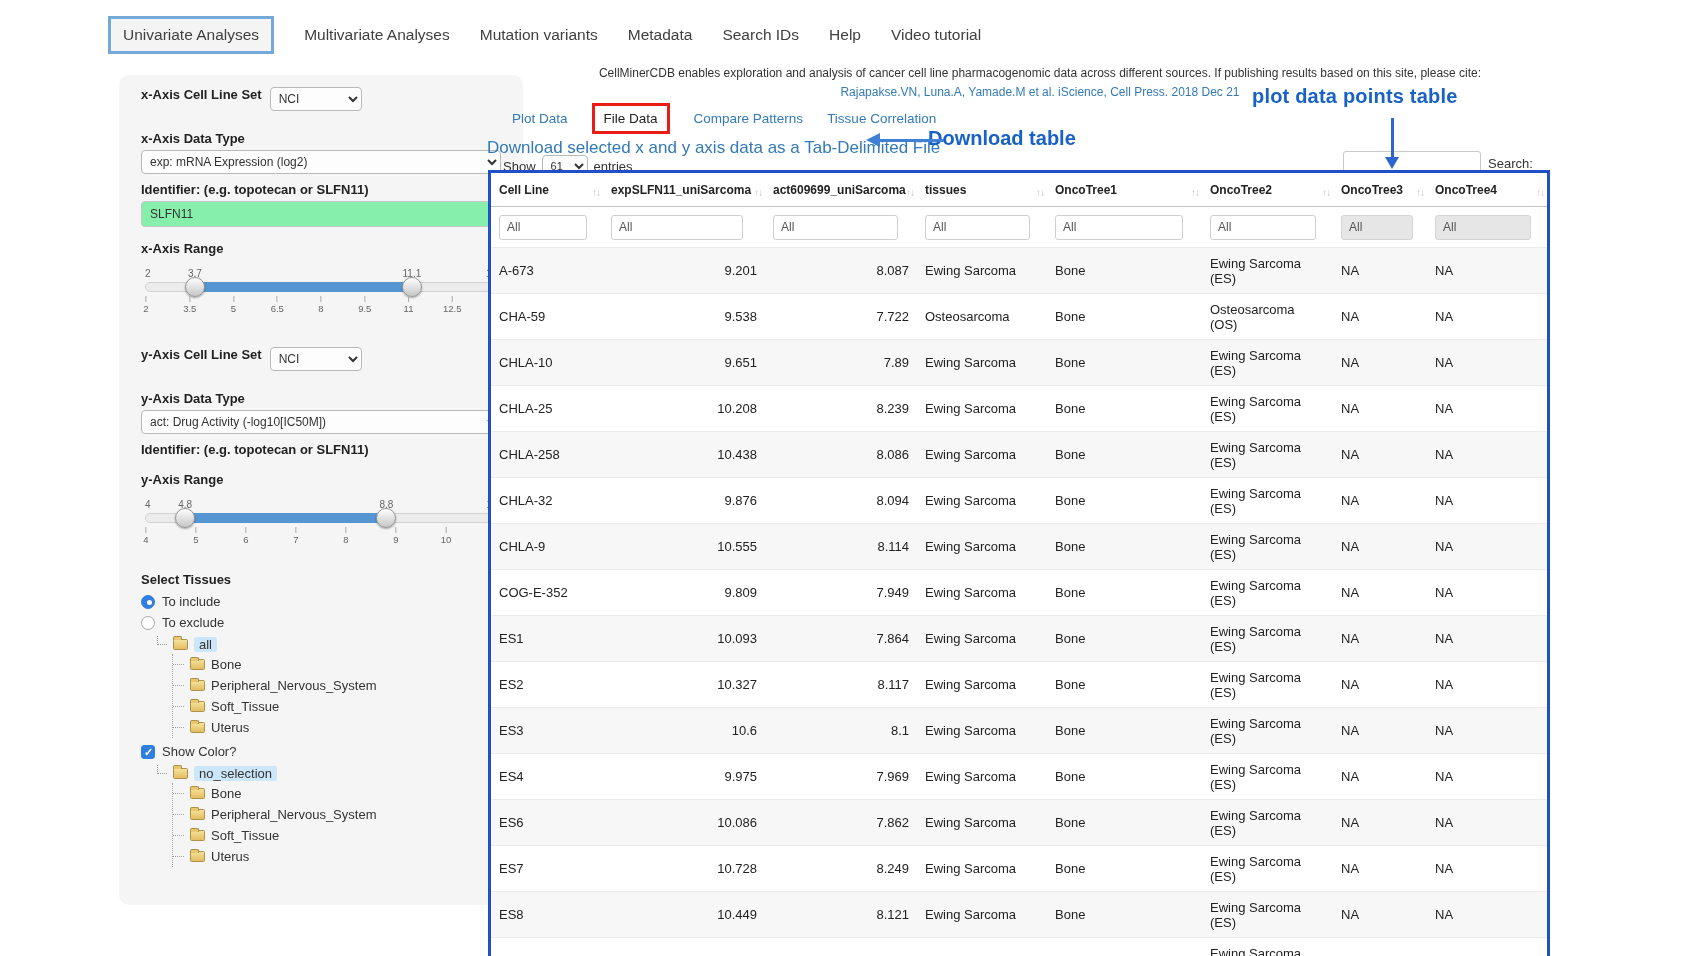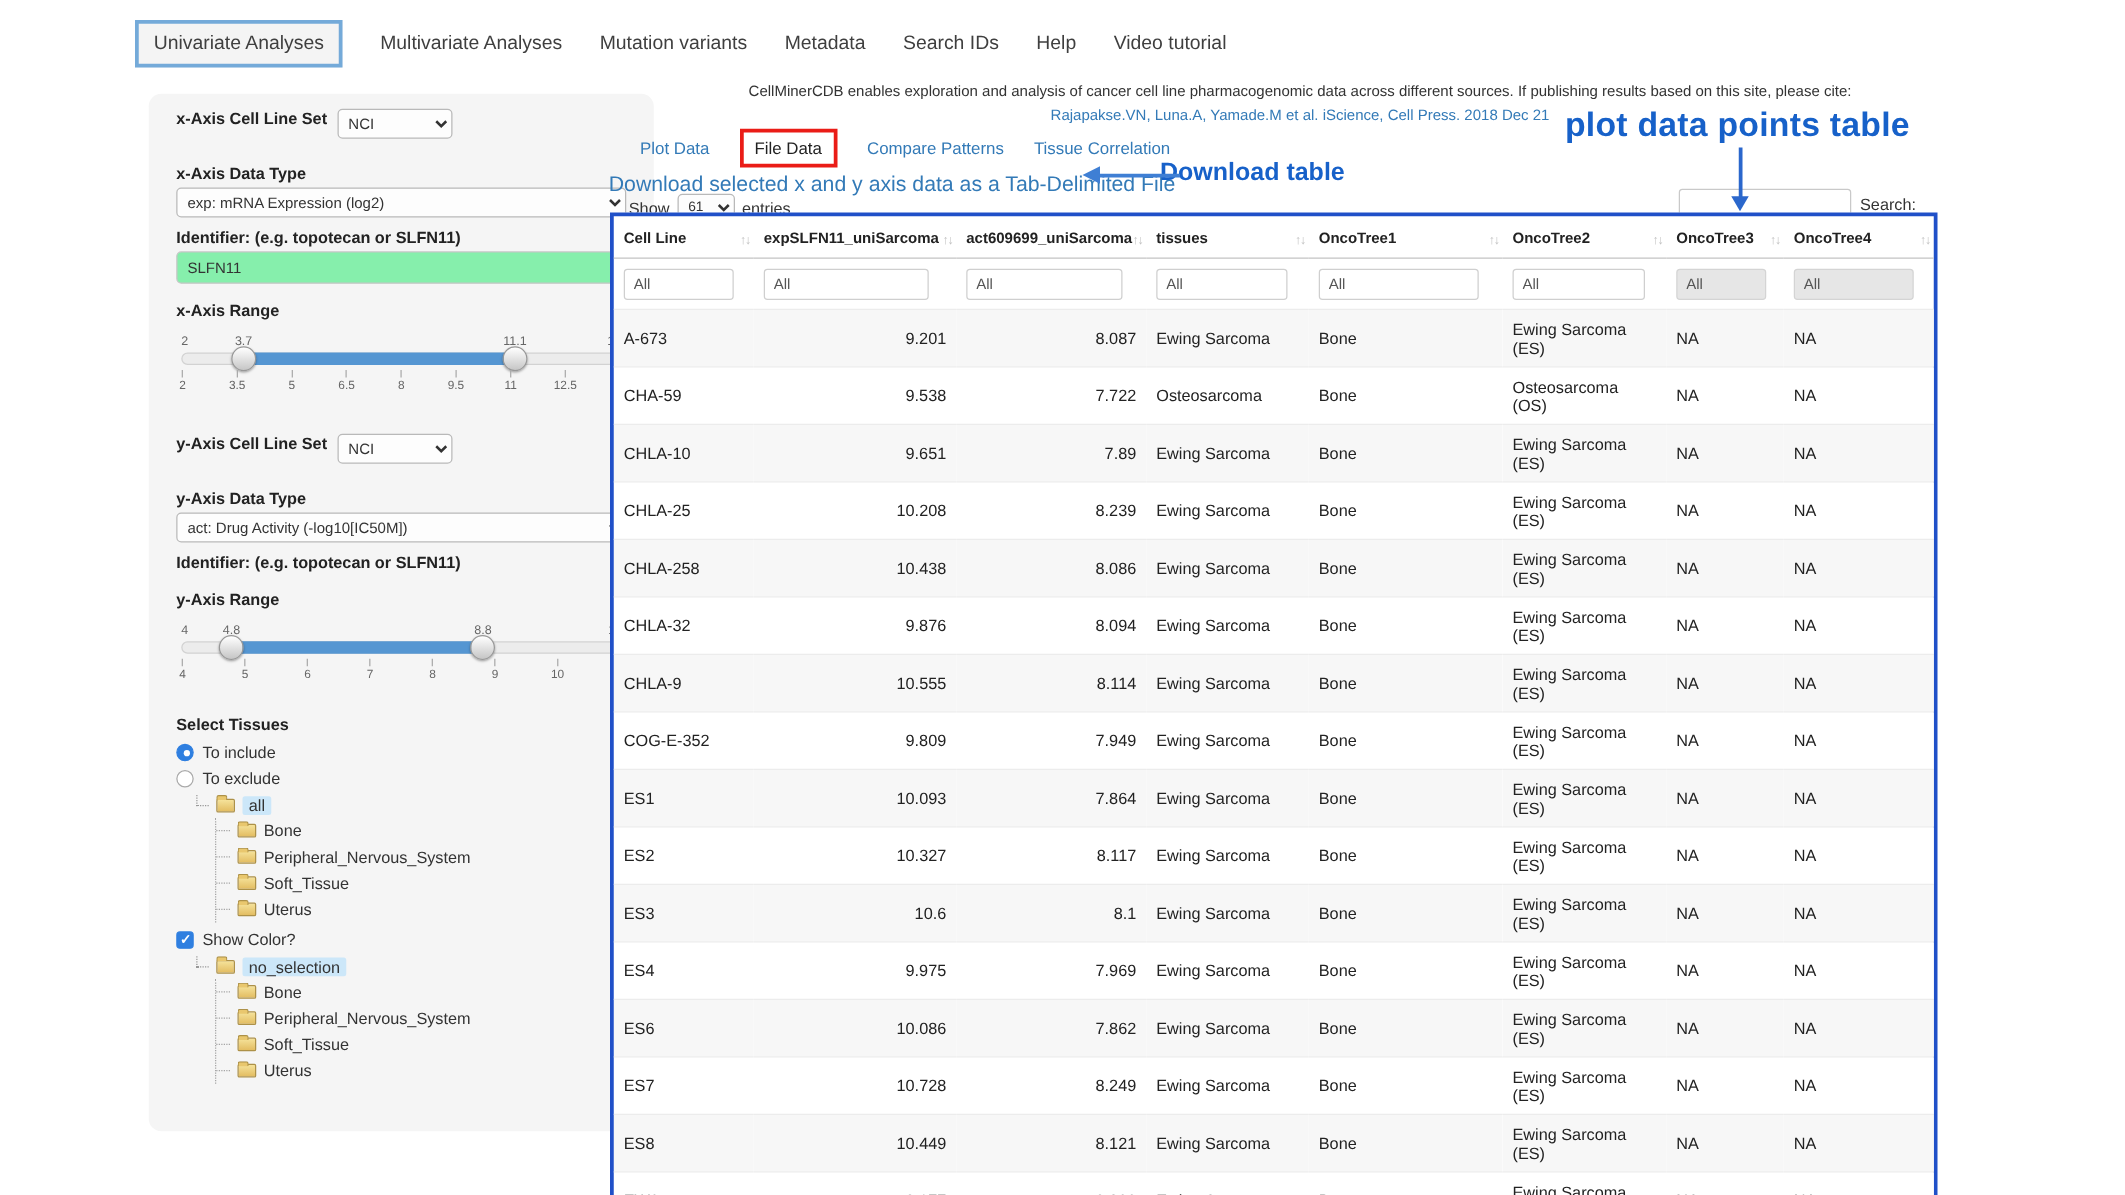--- a/index.html
+++ b/index.html
@@ -74,21 +74,21 @@
   .flt { width:92%; max-width:132px; height:25px; border:1px solid #cfcfcf; border-radius:3px; font-family:inherit; font-size:12px; color:#555; padding:0 7px; background:#fff; }
   .flt.off { background:#e6e6e6; border-color:#d4d4d4; }
   table.data td { padding:7.5px 8px; border-bottom:1px solid #ececec; color:#222; overflow:hidden; }
   table.data tbody tr:nth-child(odd) { background:#f7f7f7; }
   table.data tbody tr:nth-child(even) { background:#fff; }
   table.data td.num { text-align:right; }
 
   
   .anno { position:absolute; color:#1761c9; font-weight:bold; white-space:nowrap; }
   .anno-download { left:928px; top:127px; font-size:20px; }
-  .anno-plot { left:1252px; top:85px; font-size:27px; letter-spacing:.2px; }
+  .anno-plot { left:1252px; top:85px; font-size:20px; letter-spacing:.2px; }
   .arrow-left-line { position:absolute; left:880px; top:139px; width:64px; height:3px; background:#3f7fd4; }
   .arrow-left-head { position:absolute; left:866px; top:133px; width:0; height:0; border-top:7px solid transparent; border-bottom:7px solid transparent; border-right:14px solid #3f7fd4; }
   .arrow-down-line { position:absolute; left:1391px; top:118px; width:3px; height:40px; background:#2b67cc; }
   .arrow-down-head { position:absolute; left:1385px; top:157px; width:0; height:0; border-left:7px solid transparent; border-right:7px solid transparent; border-top:12px solid #2b67cc; }
 </style>
 </head>
 <body>
 
 <div class="page">
 

